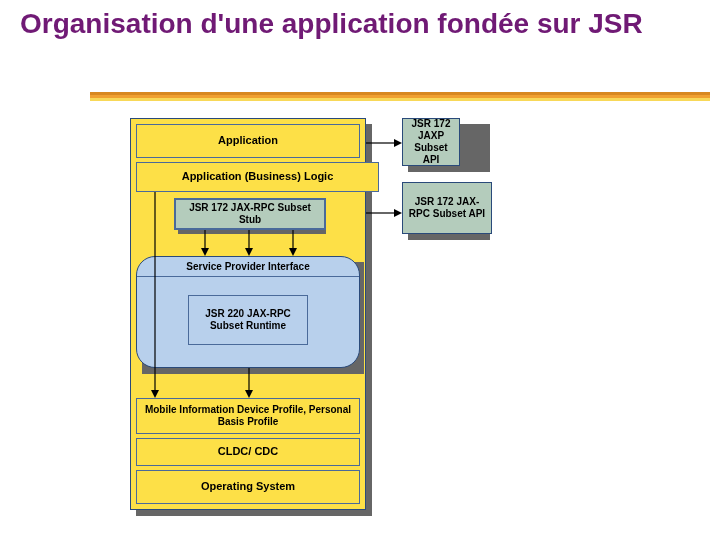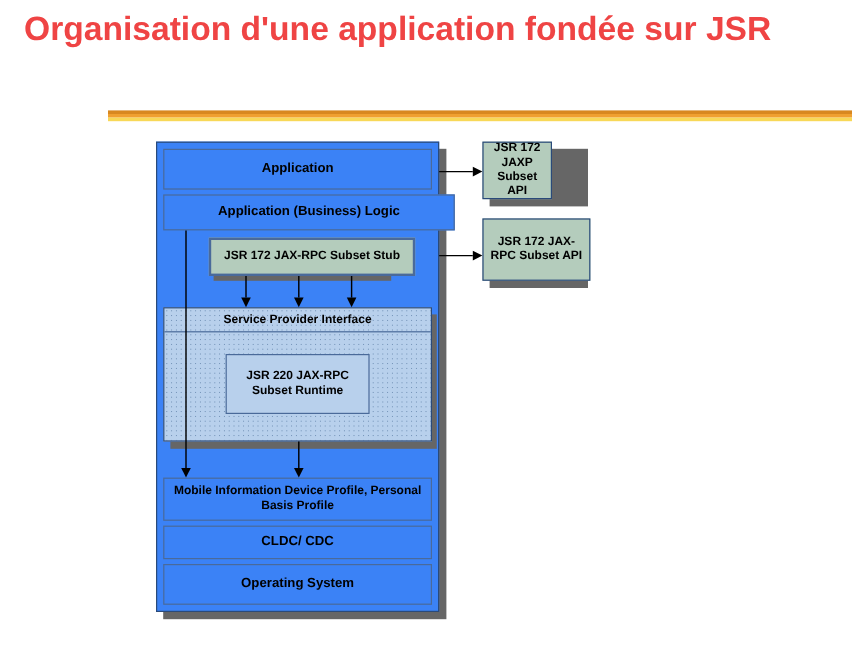--- a/index.html
+++ b/index.html
@@ -7,21 +7,21 @@
     width: 720px;
     height: 540px;
     background: #ffffff;
     font-family: Arial, Helvetica, sans-serif;
     position: relative;
     overflow: hidden;
   }
   .title {
     font-size: 28px;
     font-weight: 900;
-    color: #ef4444;
+    color: #701a75;
     padding: 8px 20px 2px 20px;
     line-height: 1.15;
   }
   .underline {
     position: absolute;
     left: 0;
     top: 92px;
     width: 720px;
     height: 18px;
   }
@@ -47,21 +47,21 @@
     text-align: center;
     font-size: 11px;
     font-weight: bold;
     color: #000;
     display: flex;
     align-items: center;
     justify-content: center;
     line-height: 1.2;
     padding: 2px 4px;
   }
-  .blue { background: #3b82f6; }
+  .blue { background: #fde047; }
   .teal { background: #b4ccbc; }
   .dotted {
     background-image:
       radial-gradient(#6a8ab0 0.6px, transparent 0.6px);
     background-size: 4px 4px;
     background-color: #b8d0ec;
   }
   .inner-border { border: 1px solid #4a6a9a; }
   svg.arrow { position: absolute; overflow: visible; }
   .arrow path, .arrow line { stroke: #000; stroke-width: 1.2; fill: none; }
@@ -86,26 +86,26 @@
 
   <div class="box blue inner-border" style="left:6px; top:6px; width:224px; height:34px;">
     <span>Application</span>
   </div>
 
   <div class="box blue inner-border" style="left:6px; top:44px; width:243px; height:30px;">
     <span>Application (Business) Logic</span>
   </div>
 
   <div class="shadow" style="left:48px; top:84px; width:148px; height:32px;"></div>
-  <div class="box teal" style="left:44px; top:80px; width:172px; height:32px; border:2px double #4a6a9a; font-size:10px;">
+  <div class="box teal" style="left:44px; top:80px; width:152px; height:32px; border:2px double #4a6a9a; font-size:10px;">
     <span>JSR 172 JAX-RPC Subset Stub</span>
   </div>
 
   <div class="shadow" style="left:12px; top:144px; width:222px; height:112px;"></div>
-  <div class="box dotted" style="left:6px; top:138px; width:224px; height:112px; display:block; padding:0;">
+  <div class="box dotted" style="left:6px; top:138px; width:224px; height:112px; display:block; padding:0;border-radius:19px;">
     <div class="box" style="position:relative; left:0; top:0; width:100%; height:20px; border:none; border-bottom:1px solid #4a6a9a; background:transparent; font-size:10px;">
       <span>Service Provider Interface</span>
     </div>
     <div class="box" style="position:relative; margin:18px auto 0 auto; left:0; top:0; width:120px; height:50px; border:1px solid #4a6a9a; background:#b8d0ec; font-size:10px;">
       <span>JSR 220 JAX-RPC Subset Runtime</span>
     </div>
   </div>
 
   <div class="box blue inner-border" style="left:6px; top:280px; width:224px; height:36px; font-size:10px;justify-content:center;">
     <span>Mobile Information Device Profile, Personal Basis Profile</span>

